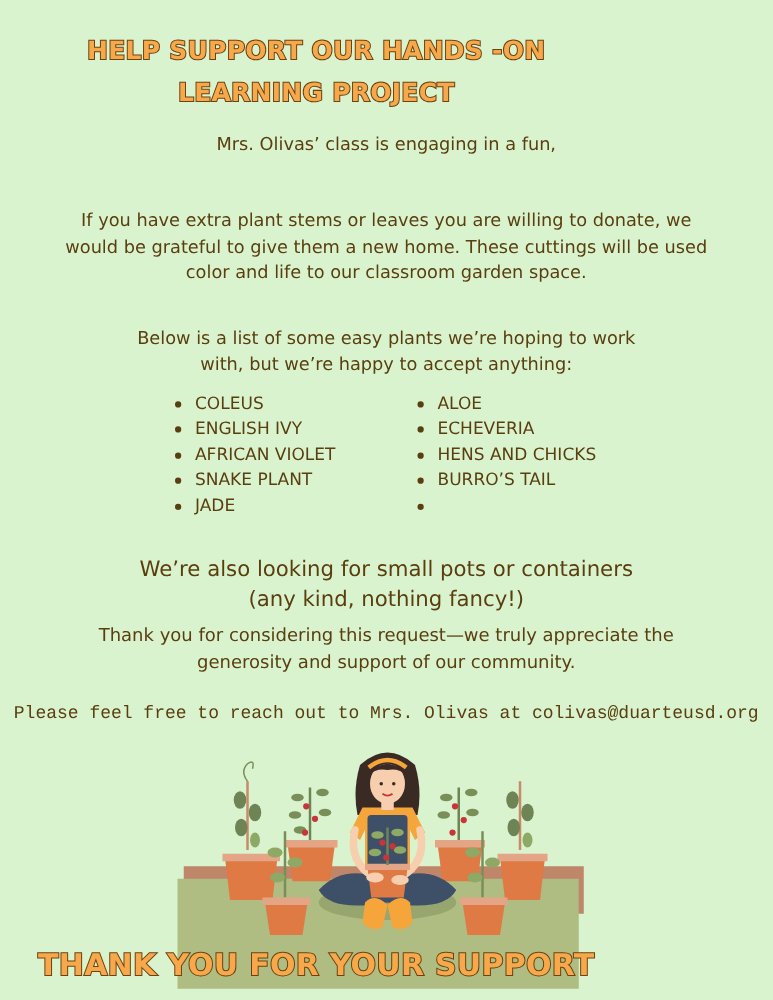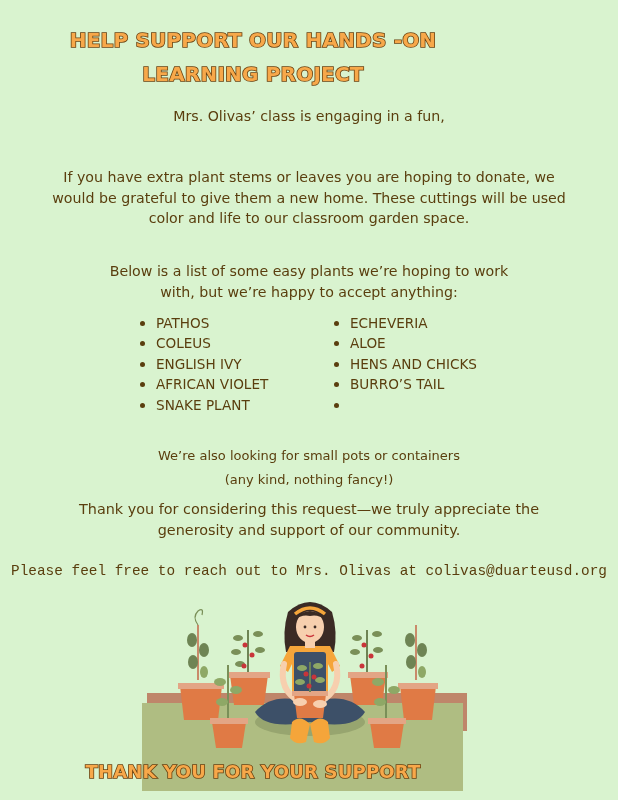--- a/index.html
+++ b/index.html
@@ -14,30 +14,30 @@
     position: absolute; left: 0; width: 506px; text-align: center;
     font-family: "DejaVu Sans", sans-serif;
     font-weight: bold;
     color: #f7a84a;
     -webkit-text-stroke: 1.6px #6b4210;
     paint-order: stroke fill;
     letter-spacing: 0.2px;
   }
   #title1 { top: 26px; font-size: 20px; line-height: 28px; }
   #title2 { top: 60px; font-size: 20px; line-height: 28px; }
-  #footer-title { top: 758px; font-size: 18px; line-height: 28px; z-index: 5; }
+  #footer-title { top: 758px; font-size: 24px; line-height: 28px; z-index: 5; }
 
   .para {
     position: absolute; left: 0; width: 618px; text-align: center;
     font-size: 14.2px; line-height: 20.5px; color: #5a3e0e;
   }
   #intro { top: 106px; }
   #donate { top: 167px; }
   #below { top: 261px; }
-  #pots { top: 444px; font-size: 13px; line-height: 24px; }
+  #pots { top: 444px; font-size: 17px; line-height: 24px; }
   #thanks { top: 499px; font-size: 14.4px; line-height: 20.5px; }
   #contact { top: 561px; font-size: 14.4px; line-height: 20.5px; font-family: Liberation Mono, monospace; }
 
   .list {
     position: absolute; top: 313px; list-style: none;
     font-size: 13.6px; line-height: 20.4px; color: #5a3e0e;
   }
   #list-left { left: 138px; }
   #list-right { left: 332px; }
   .list li { position: relative; padding-left: 18px; }
@@ -52,41 +52,41 @@
 <body>
 
 <div id="title1" class="headline">HELP SUPPORT OUR  HANDS -ON</div>
 <div id="title2" class="headline">LEARNING PROJECT</div>
 
 <div id="intro" class="para">
   <div>Mrs. Olivas’ class is engaging in a fun,</div>
 </div>
 
 <div id="donate" class="para">
-  <div>If you have extra plant stems or leaves you are hoping to donate, we</div>
+  <div>If you have extra plant stems or leaves you are willing to donate, we</div>
   <div>would be grateful to give them a new home. These cuttings will be used</div>
   <div>color and life to our classroom garden space.</div>
 </div>
 
 <div id="below" class="para">
   <div>Below is a list of some easy plants we’re hoping to work</div>
   <div>with, but we’re happy to accept anything:</div>
 </div>
 
 <ul id="list-left" class="list">
-  <li><span class="dot"></span><span>PATHOS</span></li>
   <li><span class="dot"></span><span>COLEUS</span></li>
   <li><span class="dot"></span><span>ENGLISH IVY</span></li>
   <li><span class="dot"></span><span>AFRICAN VIOLET</span></li>
   <li><span class="dot"></span><span>SNAKE PLANT</span></li>
+  <li><span class="dot"></span><span>JADE</span></li>
 </ul>
 
 <ul id="list-right" class="list">
+  <li><span class="dot"></span><span>ALOE</span></li>
   <li><span class="dot"></span><span>ECHEVERIA</span></li>
-  <li><span class="dot"></span><span>ALOE</span></li>
   <li><span class="dot"></span><span>HENS AND CHICKS</span></li>
   <li><span class="dot"></span><span>BURRO’S TAIL</span></li>
   <li><span class="dot"></span></li>
 </ul>
 
 <div id="pots" class="para">
   <div>We’re also looking for small pots or containers</div>
   <div>(any kind, nothing fancy!)</div>
 </div>
 

